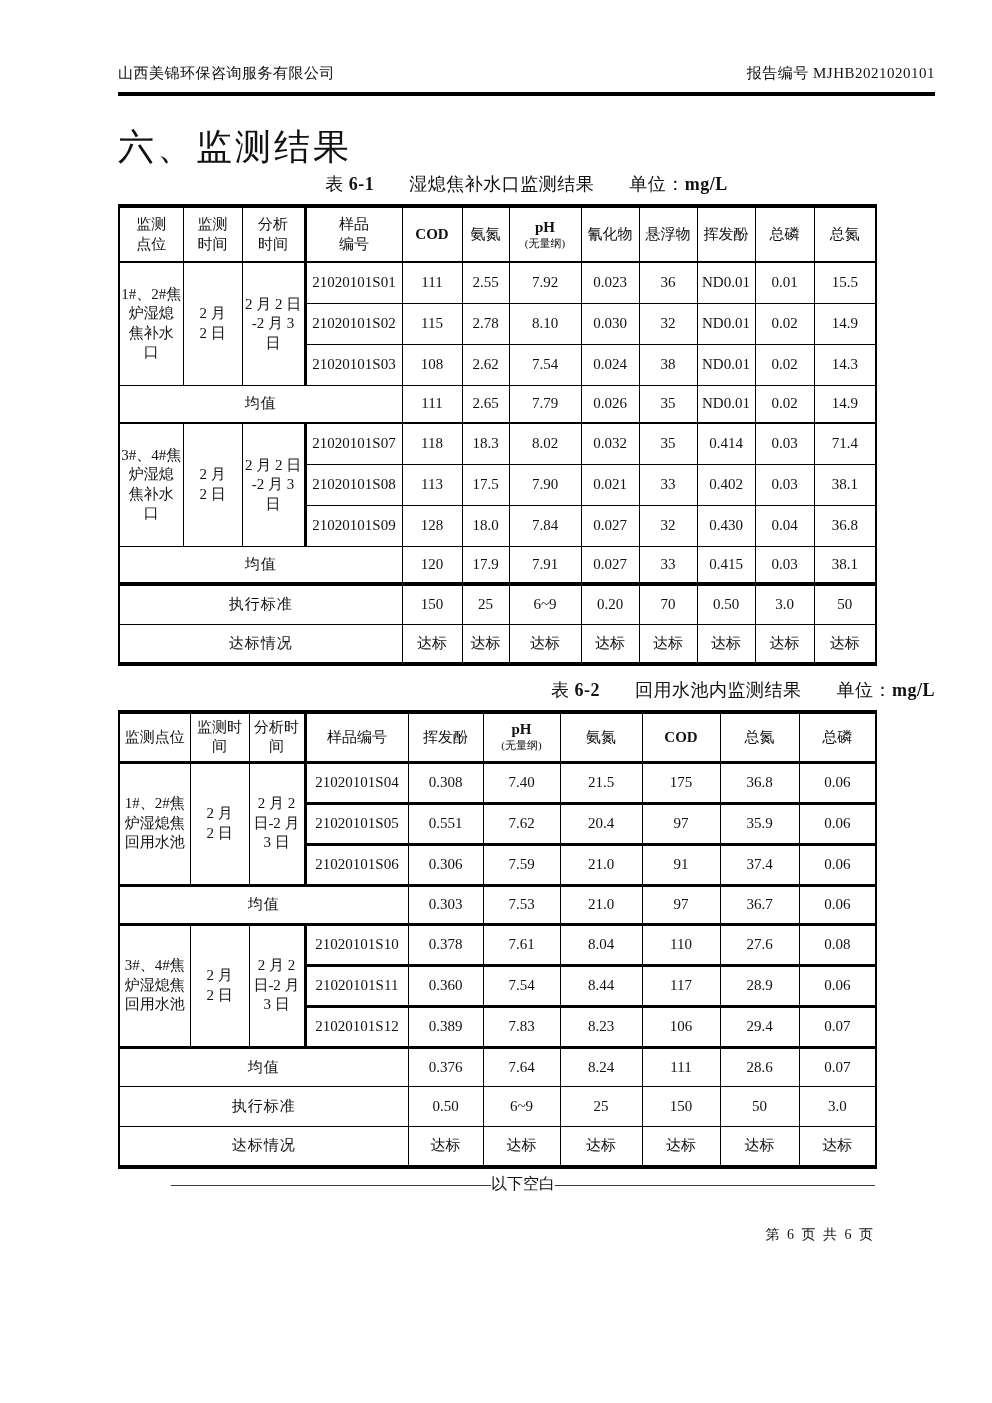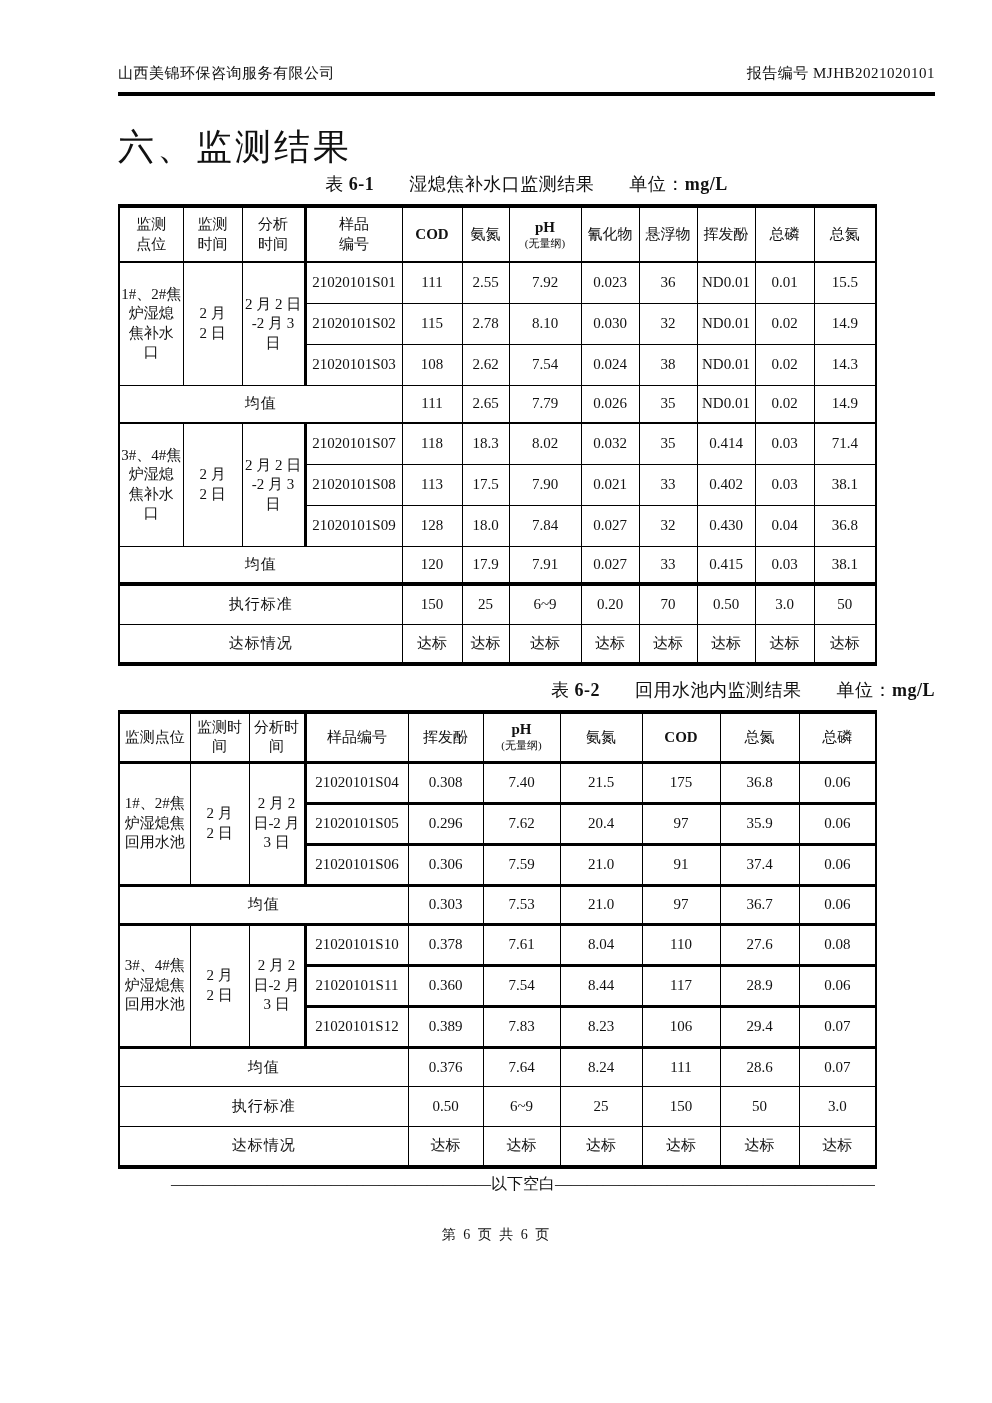--- a/index.html
+++ b/index.html
@@ -99,21 +99,21 @@
     margin-top: 5px;
     width: 757px;
     text-align: right;
     font-size: 16px;
     white-space: nowrap;
     overflow: hidden;
   }
   .page-num {
     margin-top: 31px;
     width: 757px;
-    text-align: center;
+    text-align: right;
     font-size: 14px;
     letter-spacing: 2px;
   }
 </style>
 </head>
 <body>
 
 <div class="page">
   <div class="content">
 
@@ -353,21 +353,21 @@
         <td class="vl">21020101S04</td>
         <td>0.308</td>
         <td>7.40</td>
         <td>21.5</td>
         <td>175</td>
         <td>36.8</td>
         <td>0.06</td>
       </tr>
       <tr class="sample">
         <td class="vl">21020101S05</td>
-        <td>0.296</td>
+        <td>0.551</td>
         <td>7.62</td>
         <td>20.4</td>
         <td>97</td>
         <td>35.9</td>
         <td>0.06</td>
       </tr>
       <tr class="sample">
         <td class="vl">21020101S06</td>
         <td>0.306</td>
         <td>7.59</td>

